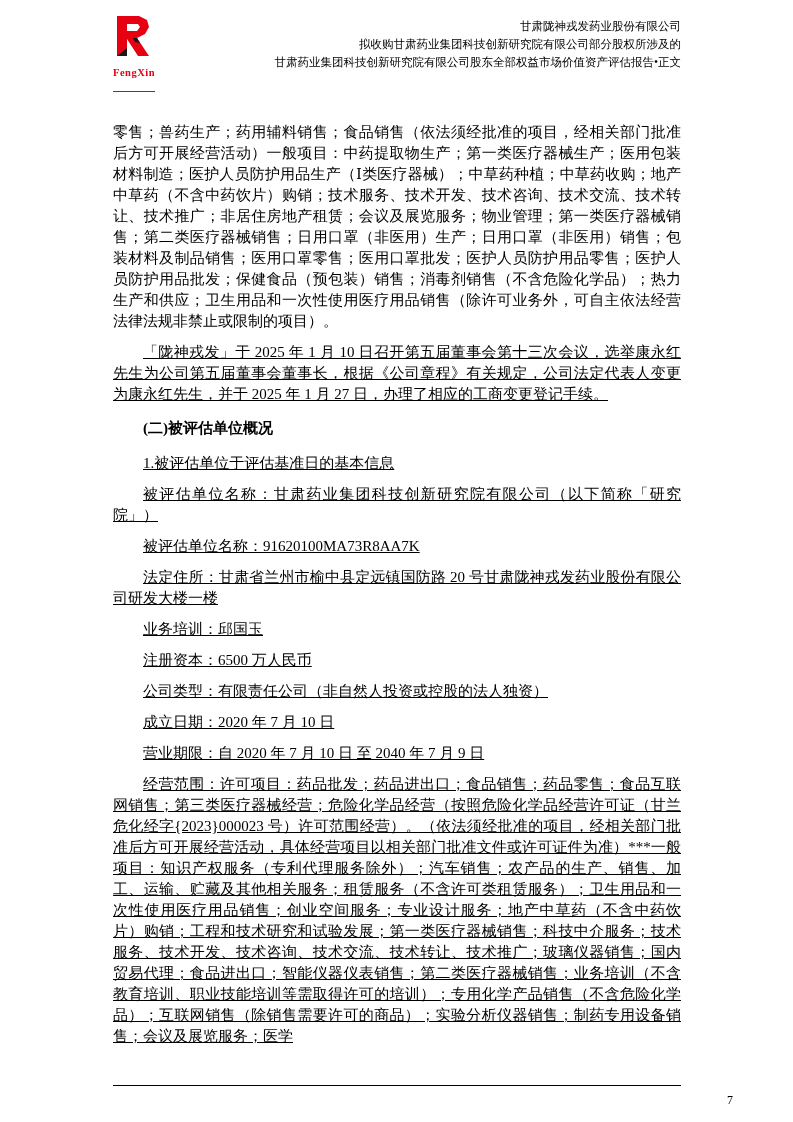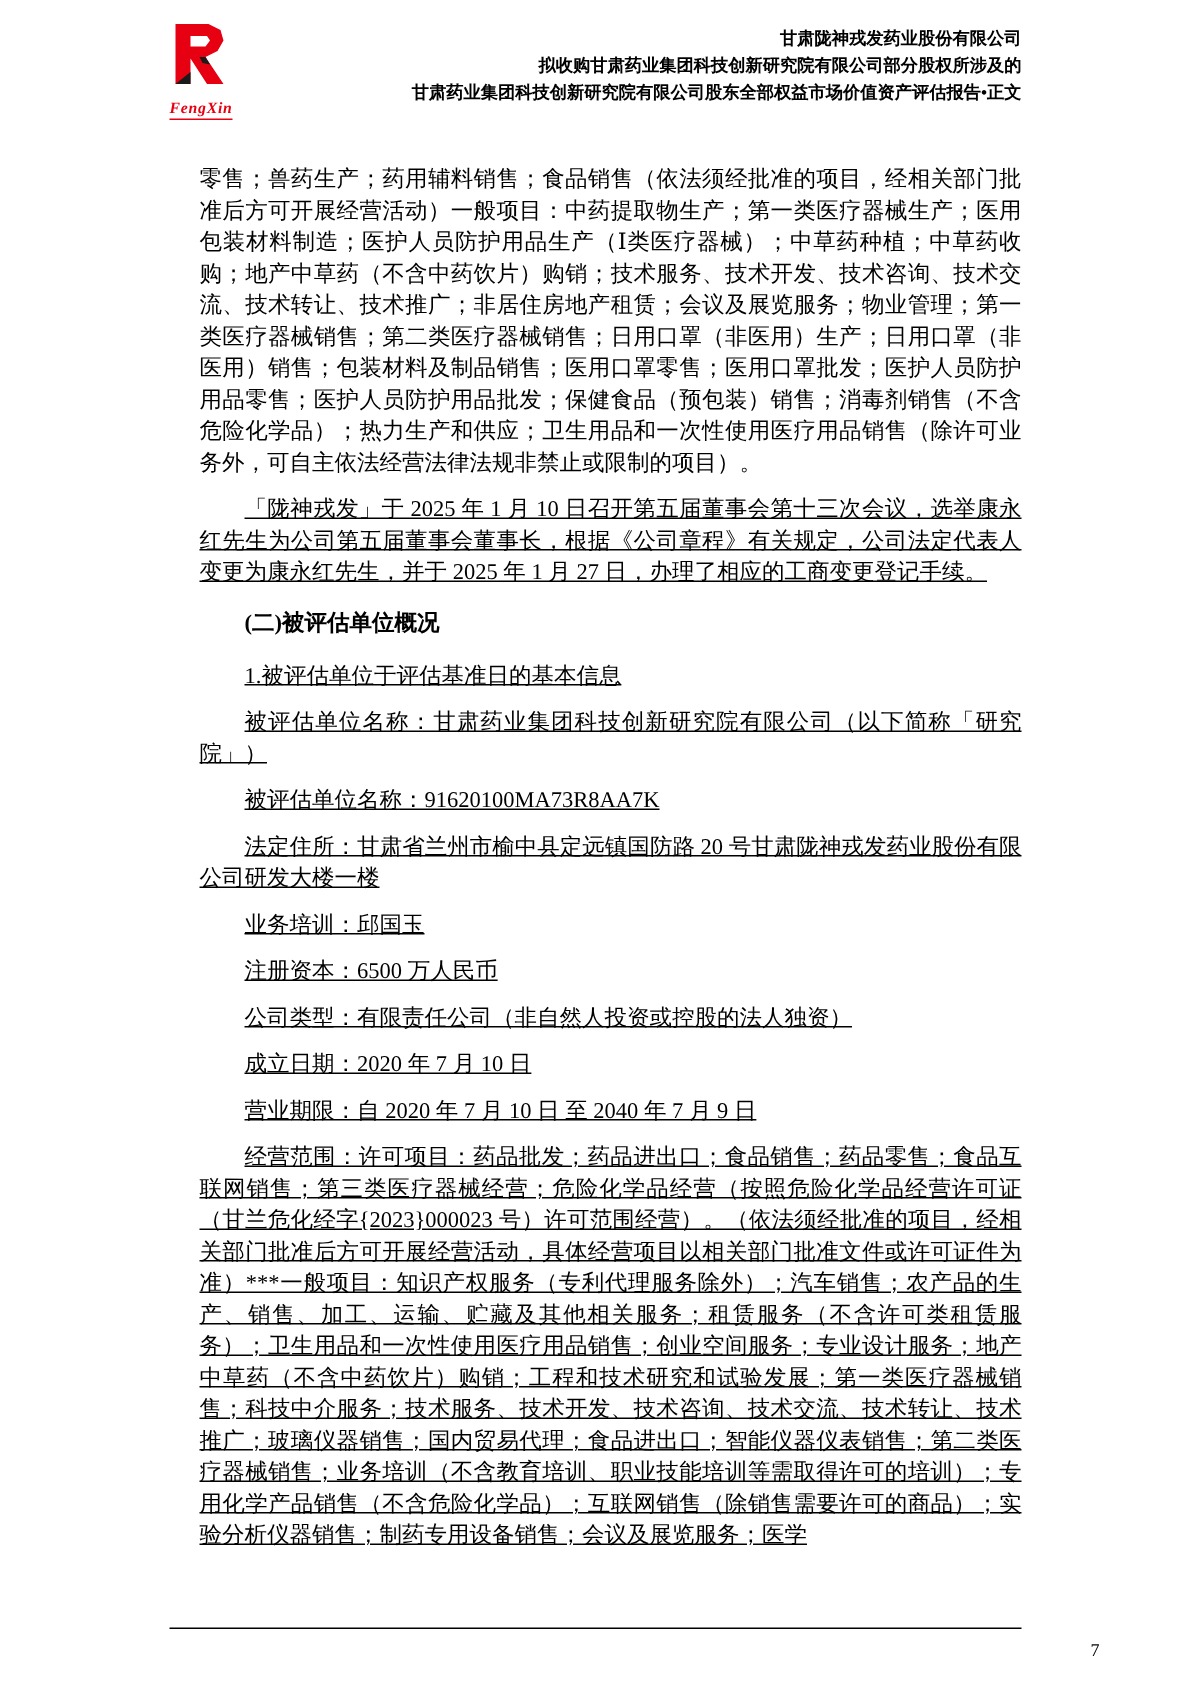--- a/index.html
+++ b/index.html
@@ -16,32 +16,31 @@
   }
   .content { padding: 14px 112px 0 113px; }
 
   
   .header { display: flex; justify-content: space-between; align-items: flex-start; }
   .logo-block { width: 60px; text-align: left; }
   .logo-mark { display: block; }
   .logo-brand {
     font-size: 10.5px;
     font-weight: bold;
-    font-style: italic;
     color: #e60012;
     letter-spacing: 0.5px;
     border-bottom: 1px solid #e60012;
     display: inline-block;
-    padding-bottom: 1px;
+    padding-bottom: 13px;
     margin-top: 1px;
   }
-  .header-lines { text-align: right; font-size: 11.5px; line-height: 18px; padding-top: 3px; color: #000; font-weight: bold; }
+  .header-lines { text-align: right; font-size: 11.5px; line-height: 18px; padding-top: 3px; color: #000; }
 
   
-  .body-text { margin-top: 30px; font-size: 15px; line-height: 21px; text-align: justify; margin-left: 20px; }
+  .body-text { margin-top: 30px; font-size: 15px; line-height: 21px; text-align: justify; }
   .body-text p { margin-bottom: 10px; }
   .indent { text-indent: 2em; text-decoration: underline; }
   .no-indent { text-indent: 0; }
   .heading { font-weight: bold; font-size: 15px; line-height: 21px; text-indent: 2em; margin: 13px 0 14px 0; text-align: justify; }
 
   
   .footer-rule {
     position: absolute;
     left: 113px;
     width: 568px;

